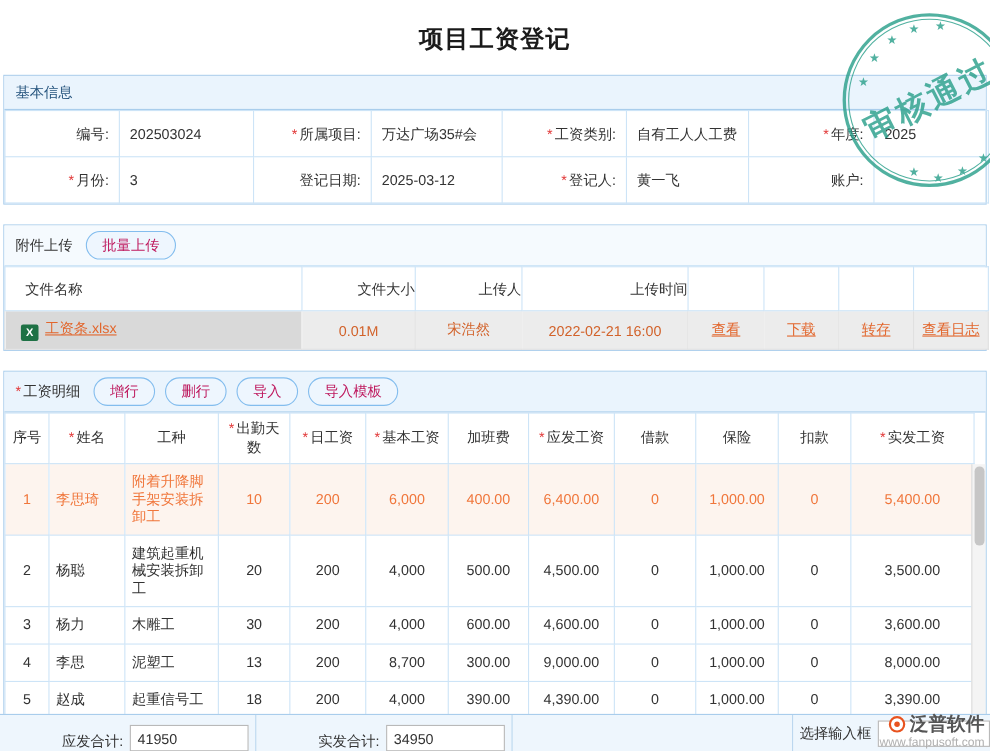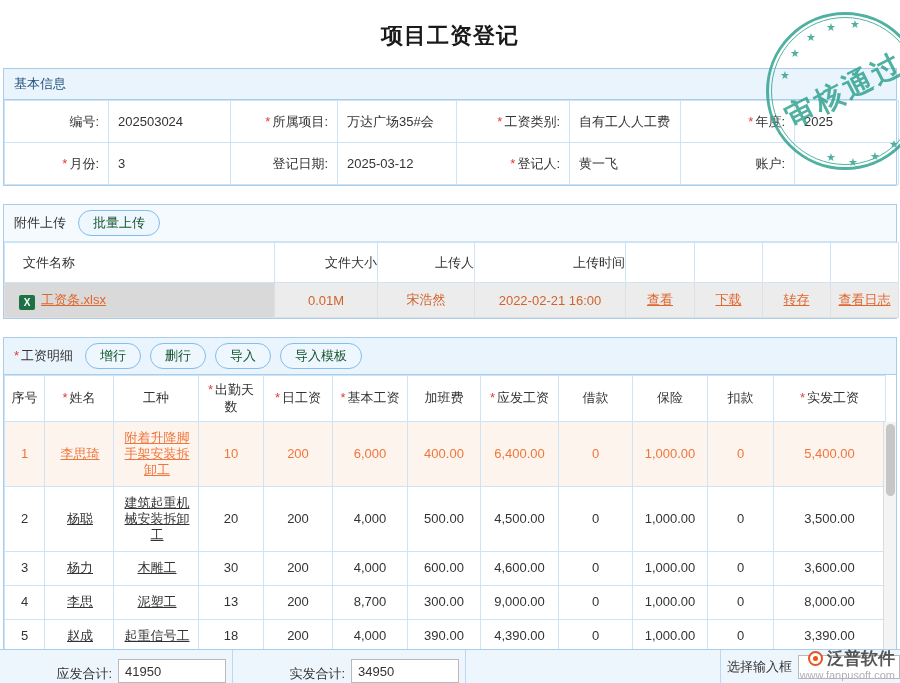--- a/index.html
+++ b/index.html
@@ -16,37 +16,37 @@
   table { border-collapse: collapse; table-layout: fixed; width: 100%; }
   .req { color: #e23b3b; margin-right: 2px; }
 
   
   .bi-table td { border: 1px solid #cde4f7; height: 42px; padding: 0 9px; overflow: hidden; white-space: nowrap; }
   .bi-label { text-align: right; }
   .bi-value { text-align: left; }
 
   
   .attach-head { display: flex; align-items: center; gap: 12px; padding: 5px 10px; background: #f5fafe; border-bottom: 1px solid #cde4f7; }
-  .btn { background: #eef6fe; border: 1px solid #83bdee; color: #14532d; border-radius: 13px; padding: 3px 14px; font-size: 13px; cursor: pointer; font-family: inherit; }
+  .btn { background: #eef6fe; border: 1px solid #83bdee; color: #be185d; border-radius: 13px; padding: 3px 14px; font-size: 13px; cursor: pointer; font-family: inherit; }
   .at-table th { border: 1px solid #cde4f7; height: 40px; font-weight: normal; text-align: right; background: #fff; }
   .at-table th.th-name { text-align: left; padding-left: 18px; }
   .at-table td { border: 1px solid #e0e0e0; height: 35px; text-align: center; color: #d2622a; background: #ececec; overflow: hidden; white-space: nowrap; }
   .at-table td.fr-name { background: #d9d9d9; text-align: left; padding-left: 14px; }
   .excel-icon { display: inline-block; width: 16px; height: 15px; background: #1e7145; color: #fff; font-size: 10px; font-weight: bold; text-align: center; line-height: 15px; border-radius: 2px; margin-right: 6px; vertical-align: -2px; }
   a.file-link, a.act { color: #e2662c; text-decoration: underline; cursor: pointer; }
 
   
   .detail-section { margin-bottom: 0; }
   .toolbar { display: flex; align-items: center; gap: 9px; padding: 5px 10px; background: #eaf4fd; border-bottom: 1px solid #a9cdec; }
   .toolbar .lbl { margin-right: 3px; color: #333; }
   .sd-wrap { position: relative; overflow: hidden; }
   .sd-table { width: 881px; }
   .sd-table th { border: 1px solid #cde4f7; height: 46px; font-weight: normal; padding: 2px 6px; line-height: 1.25; text-align: center; vertical-align: middle; }
   .sd-table td { border: 1px solid #cde4f7; padding: 2px 4px; text-align: center; vertical-align: middle; overflow: hidden; line-height: 1.25; }
-  .sd-table td.cell-left { text-align: center; padding-left: 6px; text-decoration: underline; }
+  .sd-table td.cell-left { text-align: left; padding-left: 6px; }
   .sd-table tr.sel td { background: #fdf4ee; color: #f0763b; }
   .sbar { position: absolute; top: 47px; right: 0; bottom: 0; width: 13px; background: #f4f4f4; border-left: 1px solid #dcdcdc; }
   .sthumb { position: absolute; top: 2px; left: 2px; width: 9px; height: 72px; background: #c6c6c6; border-radius: 5px; }
 
   
   .footer { position: absolute; left: 0; right: 0; bottom: 0; height: 34px; background: #eef6fd; border-top: 1px solid #a9cdec; display: flex; align-items: center; z-index: 10; }
   .f-cell { display: flex; align-items: center; height: 100%; border-right: 1px solid #bcd7ef; padding: 0 6px; }
   .f-cell.c1, .f-cell.c2 { width: 233px; align-items: flex-end; }
   .f-lab { flex: 1; text-align: right; margin-right: 6px; white-space: nowrap; }
   .f-input { width: 108px; height: 24px; border: 1px solid #b9b9b9; background: #fff; padding: 0 6px; font-family: inherit; font-size: 13px; color: #333; }

